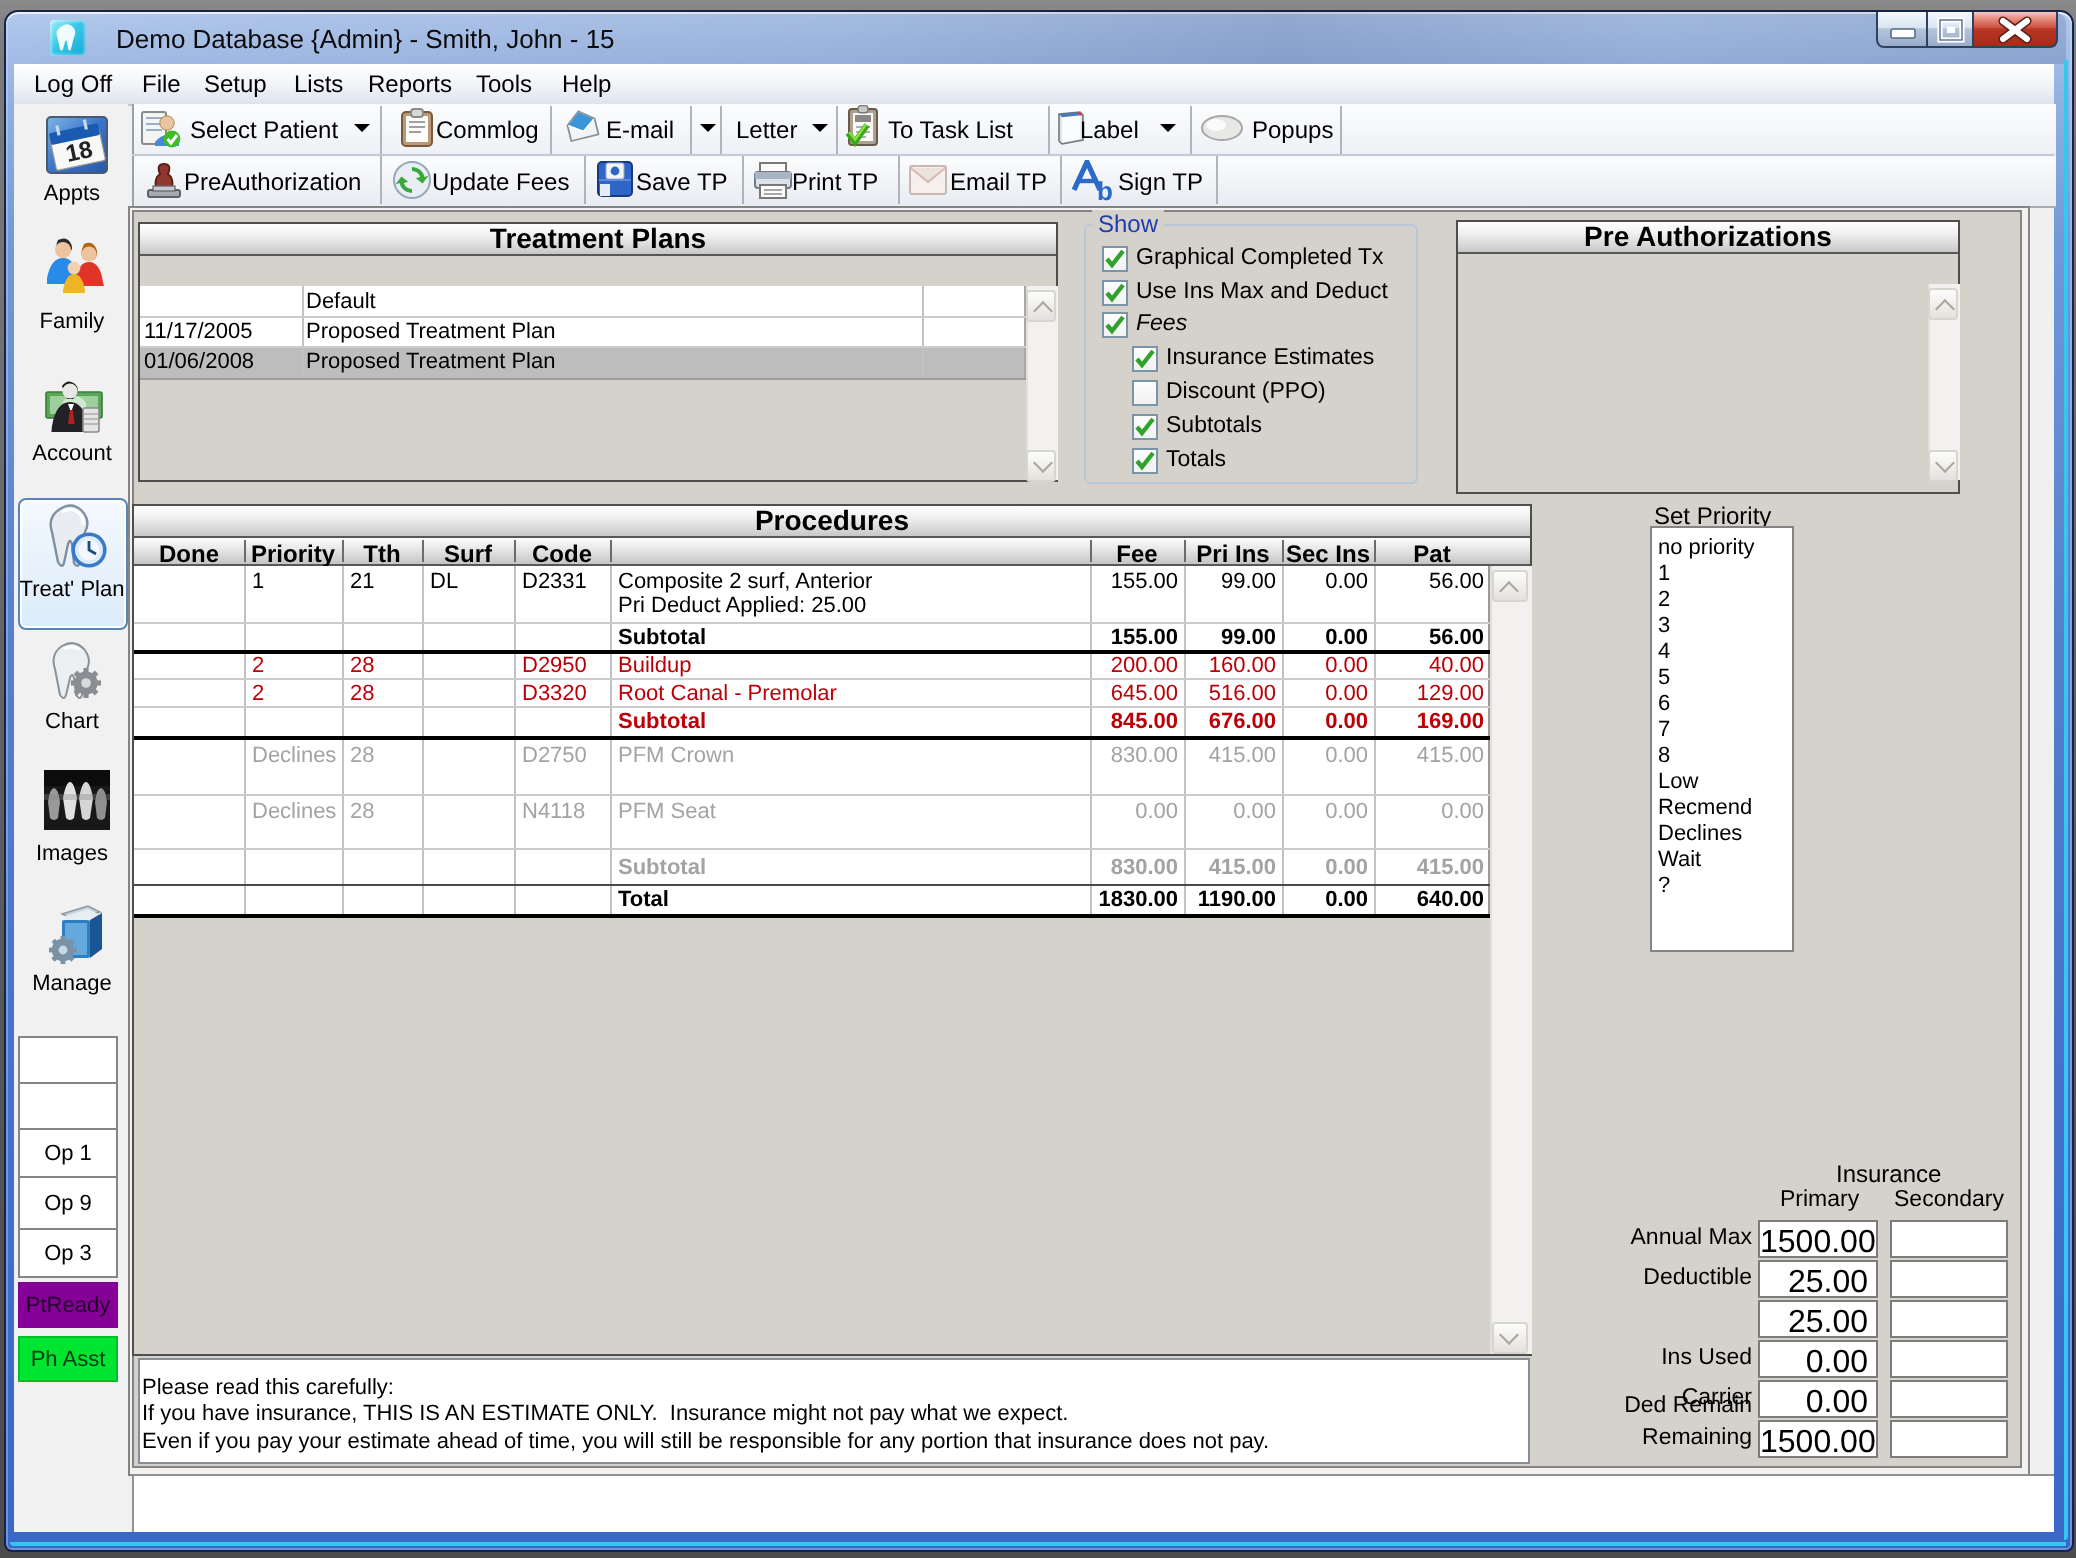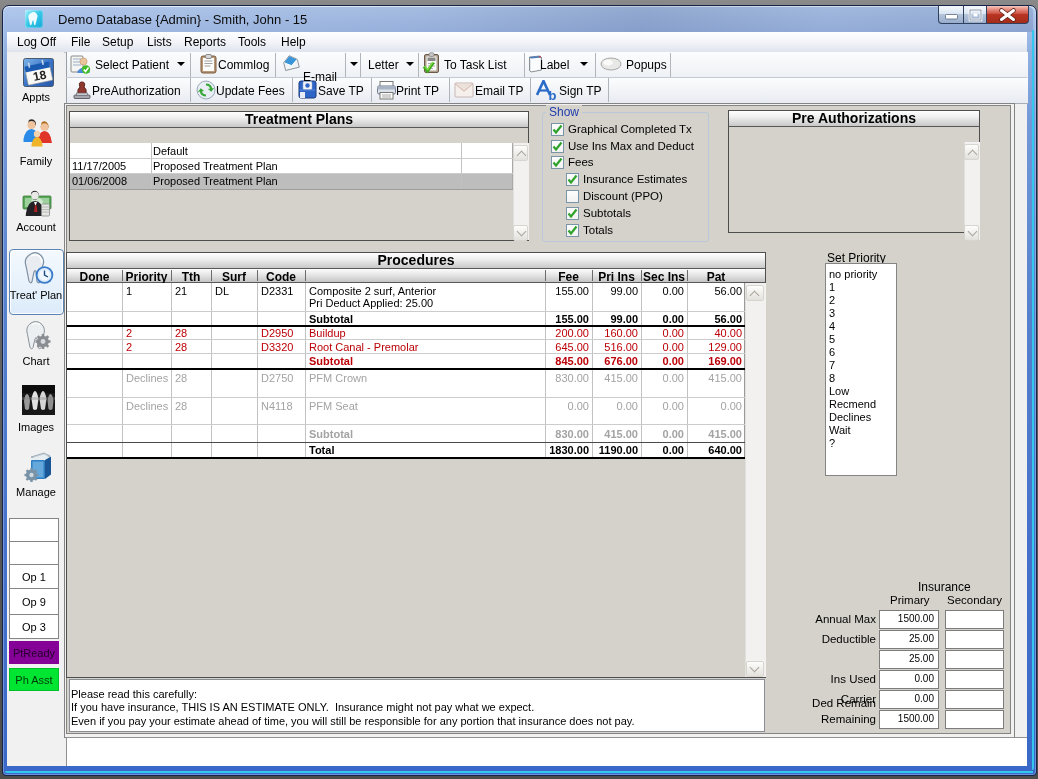--- a/index.html
+++ b/index.html
@@ -70,21 +70,21 @@
 .sbbtn{position:absolute;width:15px;height:16px;background:linear-gradient(180deg,#fdfdfc 0%,#f0efec 50%,#e3e1dc 100%);border:1px solid #d7d5d0;border-radius:2px;box-sizing:border-box;}
 .chev{position:absolute;left:4px;width:6px;height:6px;border:solid #aaa69c;border-width:1.8px 1.8px 0 0;}
 .chevup{top:6px;transform:rotate(-45deg);}
 .chevdn{top:2px;transform:rotate(135deg);}
 
 .cb{position:absolute;width:13px;height:13px;background:linear-gradient(180deg,#fdfdfd,#f2f2f2);border:1px solid #7a95a8;box-sizing:border-box;}
 .cb svg{position:absolute;left:0;top:0;}
 .cbtext{position:absolute;font-size:11.5px;color:#000;}
 
 .inp{position:absolute;background:#fff;border:1px solid #7c7c7c;box-sizing:border-box;
-  font-size:10px;text-align:right;padding:2px 4px 0 0;}
+  font-size:16px;text-align:right;padding:2px 4px 0 0;}
 .inslbl{font-size:11.5px;width:80px;text-align:right;left:796px;}
 </style>
 </head>
 <body>
 <div id="page">
   <div id="win" class="abs"></div>
   <div id="titlebar" class="abs"></div>
   <div id="appicon" class="abs"><svg width="18" height="18" viewBox="0 0 18 18">
         <path d="M6 3 q3 -2 5.5 0.5 q2 2.5 0.5 5 l-1.5 6 q-0.5 1.5 -1.5 0 l-0.5 -3.5 q-0.5 -1.5 -1 0 l-1 3.5 q-0.7 1.5 -1.5 0 L3.5 8 Q2.5 5 6 3 z" fill="#ffffff" opacity="0.92"></path>
       </svg></div>
@@ -348,21 +348,21 @@
   </svg>
   <svg class="abs" style="left:536px;top:80px;" width="22" height="21" viewBox="0 0 22 21">
     <path d="M1 15 L7.5 1 L14 15" fill="none" stroke="#2a6ac8" stroke-width="2.6"></path>
     <path d="M3.5 10.5 h8" stroke="#2a6ac8" stroke-width="2.2"></path>
     <text x="12.5" y="20" font-size="13" font-weight="bold" fill="#2a6ac8" font-family="Liberation Sans">b</text>
   </svg>
 
   <div class="tbtxt" style="left:95px;top:58px;">Select Patient</div>
   <div class="arrow-down" style="left:177px;top:62px;"></div>
   <div class="tbtxt" style="left:218px;top:58px;">Commlog</div>
-  <div class="tbtxt" style="left:303px;top:58px;margin-top:12px;">E-mail</div>
+  <div class="tbtxt" style="left:303px;top:58px;">E-mail</div>
   <div class="arrow-down" style="left:350px;top:62px;"></div>
   <div class="tbtxt" style="left:368px;top:58px;">Letter</div>
   <div class="arrow-down" style="left:406px;top:62px;"></div>
   <div class="tbtxt" style="left:444px;top:58px;">To Task List</div>
   <div class="tbtxt" style="left:540px;top:58px;">Label</div>
   <div class="arrow-down" style="left:580px;top:62px;"></div>
   <div class="tbtxt" style="left:626px;top:58px;">Popups</div>
 
   <div class="tbtxt" style="left:92px;top:84px;">PreAuthorization</div>
   <div class="tbtxt" style="left:216px;top:84px;">Update Fees</div>
@@ -416,21 +416,21 @@
       <svg width="11" height="11" viewBox="0 0 11 11">
         <path d="M1.5 5.5 L4 8.5 L9.5 1.5" fill="none" stroke="#2fa32b" stroke-width="2.2"></path>
       </svg>
     </div>
   <div class="cbtext" style="left:568px;top:140px;">Use Ins Max and Deduct</div>
   <div class="cb" style="left:551px;top:156px;">
       <svg width="11" height="11" viewBox="0 0 11 11">
         <path d="M1.5 5.5 L4 8.5 L9.5 1.5" fill="none" stroke="#2fa32b" stroke-width="2.2"></path>
       </svg>
     </div>
-  <div class="cbtext" style="left:568px;top:156px;">Fees</div>
+  <div class="cbtext" style="left:568px;top:156px;font-style:italic;">Fees</div>
   <div class="cb" style="left:566px;top:173px;">
       <svg width="11" height="11" viewBox="0 0 11 11">
         <path d="M1.5 5.5 L4 8.5 L9.5 1.5" fill="none" stroke="#2fa32b" stroke-width="2.2"></path>
       </svg>
     </div>
   <div class="cbtext" style="left:583px;top:173px;">Insurance Estimates</div>
   <div class="cb" style="left:566px;top:190px;"></div>
   <div class="cbtext" style="left:583px;top:190px;">Discount (PPO)</div>
   <div class="cb" style="left:566px;top:207px;">
       <svg width="11" height="11" viewBox="0 0 11 11">
@@ -438,21 +438,21 @@
       </svg>
     </div>
   <div class="cbtext" style="left:583px;top:207px;">Subtotals</div>
   <div class="cb" style="left:566px;top:224px;">
       <svg width="11" height="11" viewBox="0 0 11 11">
         <path d="M1.5 5.5 L4 8.5 L9.5 1.5" fill="none" stroke="#2fa32b" stroke-width="2.2"></path>
       </svg>
     </div>
   <div class="cbtext" style="left:583px;top:224px;">Totals</div>
 
-  <div class="grid" style="left:728px;top:110px;width:252px;height:123px;text-decoration:underline;">
+  <div class="grid" style="left:728px;top:110px;width:252px;height:137px;text-decoration:underline;">
     <div class="gtitle">Pre Authorizations</div>
     <div class="sbtrack" style="left:235px;top:31px;width:15px;height:98px;"></div>
     <div class="sbbtn" style="left:235px;top:33px;">
         <div class="chev chevup"></div>
       </div>
     <div class="sbbtn" style="left:235px;top:114px;"></div>
       <div class="sbbtn" style="left:235px;top:114px;">
         <div class="chev chevdn"></div>
       </div>
   </div>

